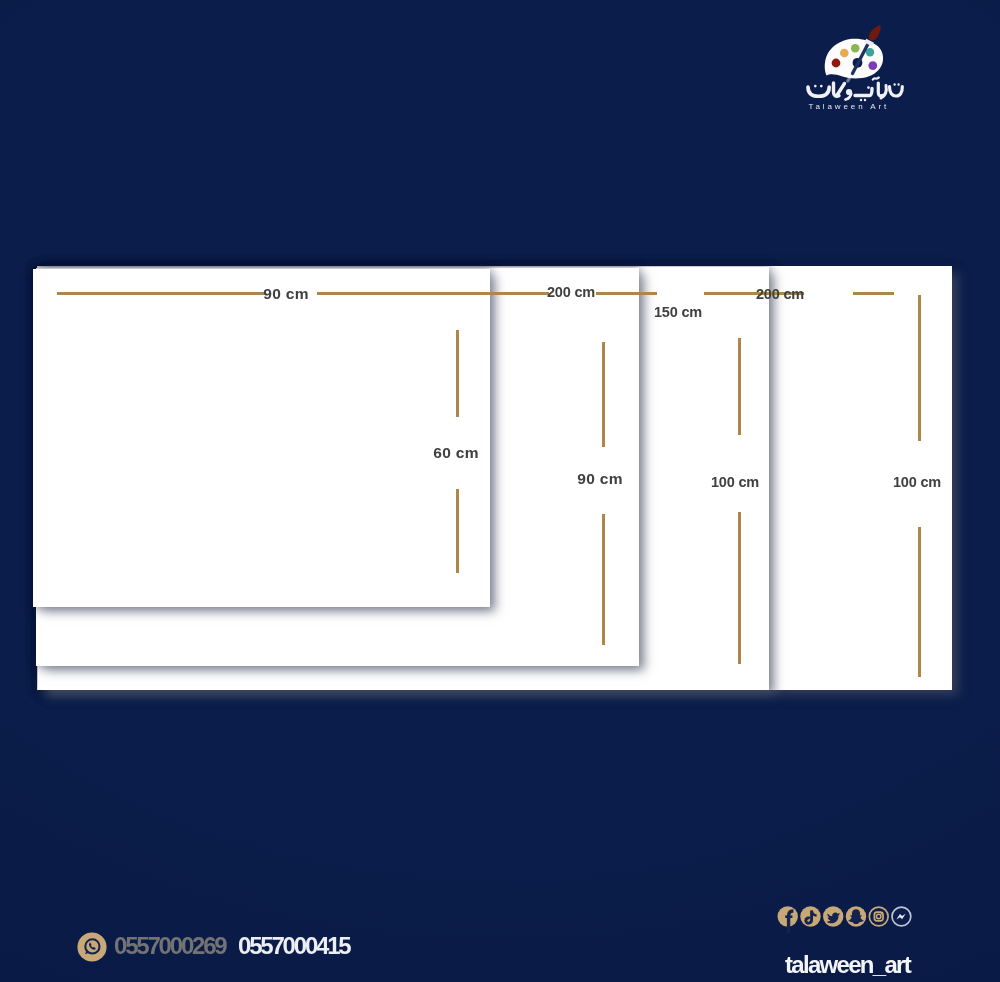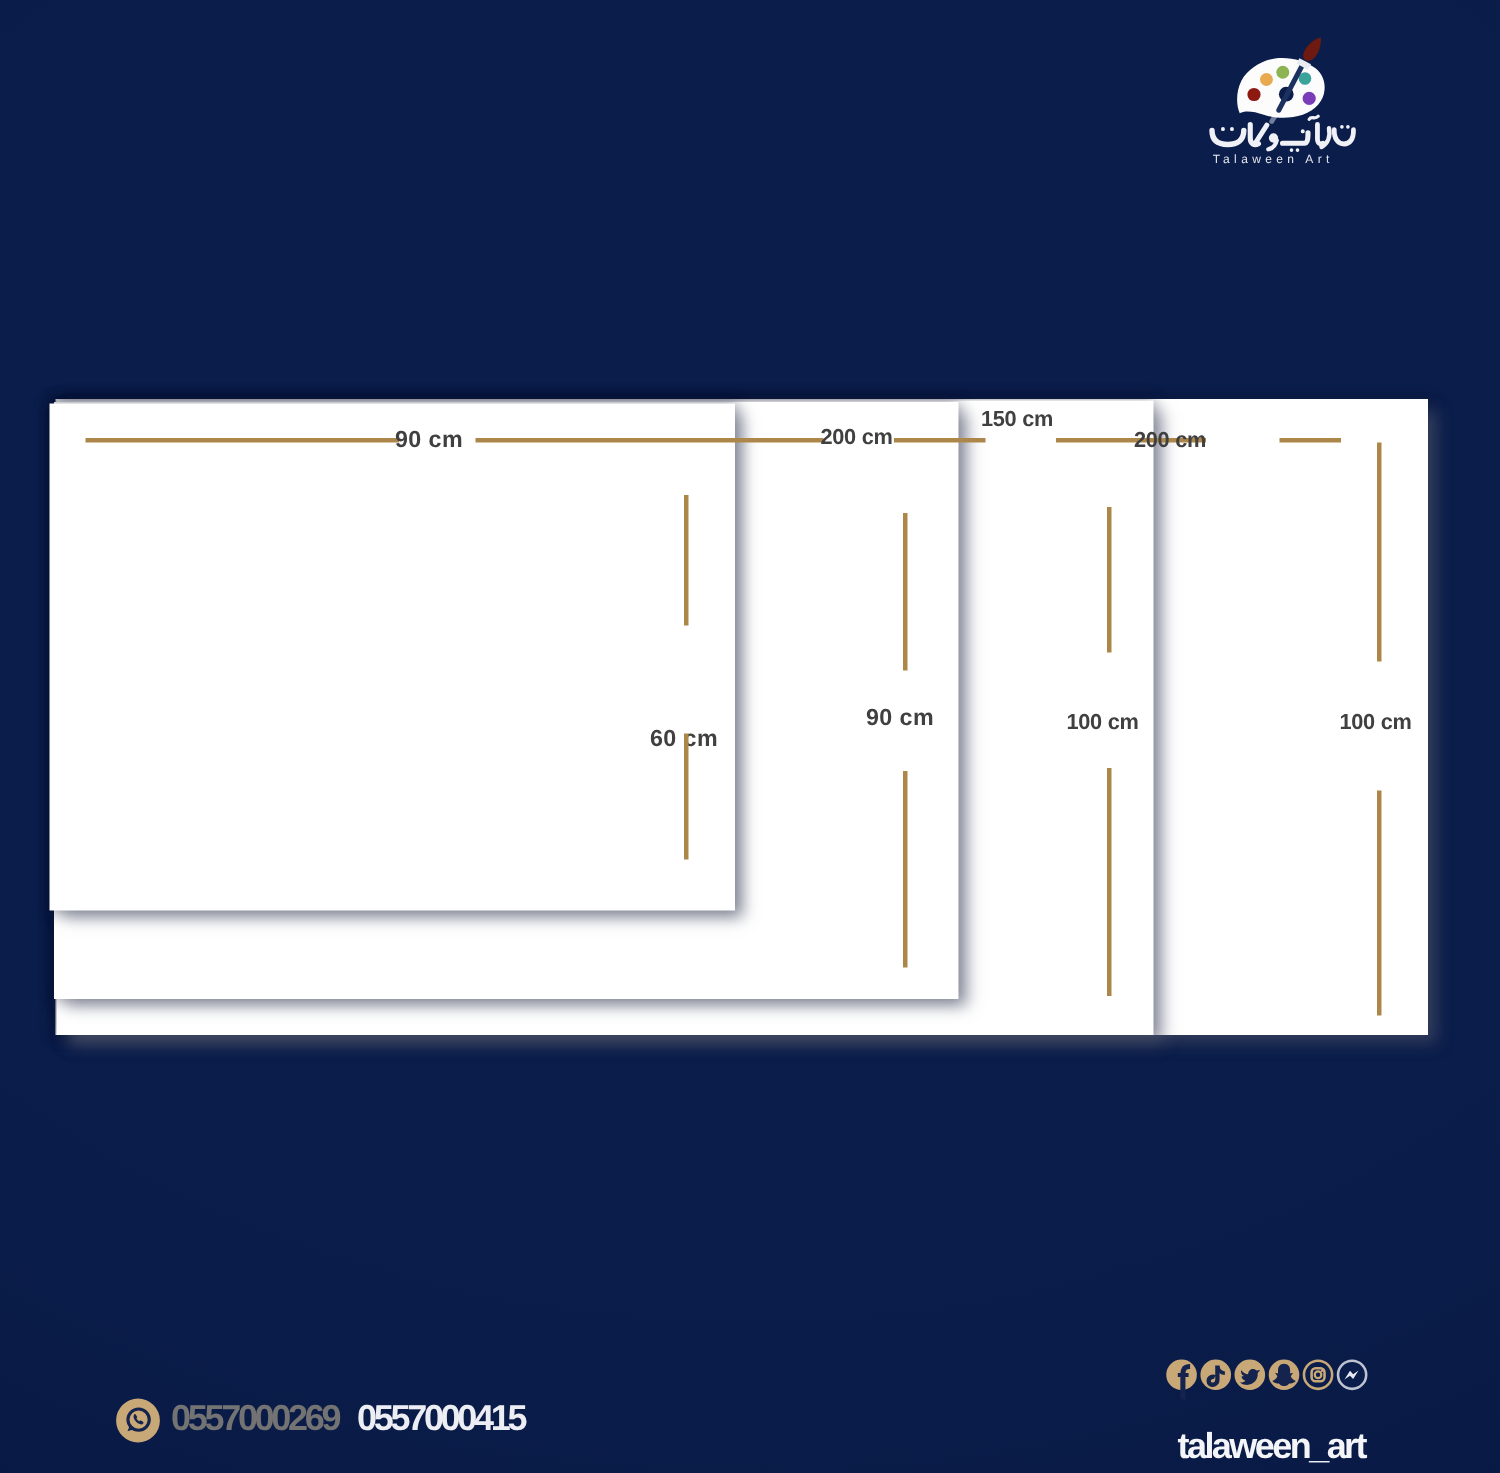--- a/index.html
+++ b/index.html
@@ -27,31 +27,31 @@
 <div class="gl" style="left:57px;top:292px;width:209px;height:3px;"></div>
 
 <div class="lbl" style="left:286px;top:294px;font-size:15.5px;letter-spacing:0.3px;">90 cm</div>
 
 <div class="gl" style="left:317px;top:292px;width:232px;height:3px;"></div>
 
 <div class="lbl" style="left:571px;top:292px;">200 cm</div>
 
 <div class="gl" style="left:596px;top:292px;width:61px;height:3px;"></div>
 
-<div class="lbl" style="left:678px;top:280px;">150 cm</div>
+<div class="lbl" style="left:678px;top:312px;">150 cm</div>
 
 <div class="gl" style="left:704px;top:292px;width:100px;height:3px;"></div>
 
 <div class="lbl" style="left:780px;top:294px;">200 cm</div>
 
 <div class="gl" style="left:853px;top:292px;width:41px;height:3px;"></div>
 
 <div class="gl" style="left:456px;top:330px;width:3px;height:87px;"></div>
 
-<div class="lbl" style="left:456px;top:453px;font-size:15.5px;letter-spacing:0.3px;margin-top:40px;">60 cm</div>
+<div class="lbl" style="left:456px;top:453px;font-size:15.5px;letter-spacing:0.3px;">60 cm</div>
 
 <div class="gl" style="left:456px;top:489px;width:3px;height:84px;"></div>
 
 <div class="gl" style="left:602px;top:342px;width:3px;height:105px;"></div>
 
 <div class="lbl" style="left:600px;top:479px;font-size:15.5px;letter-spacing:0.3px;">90 cm</div>
 
 <div class="gl" style="left:602px;top:514px;width:3px;height:131px;"></div>
 
 <div class="gl" style="left:738px;top:338px;width:3px;height:97px;"></div>

